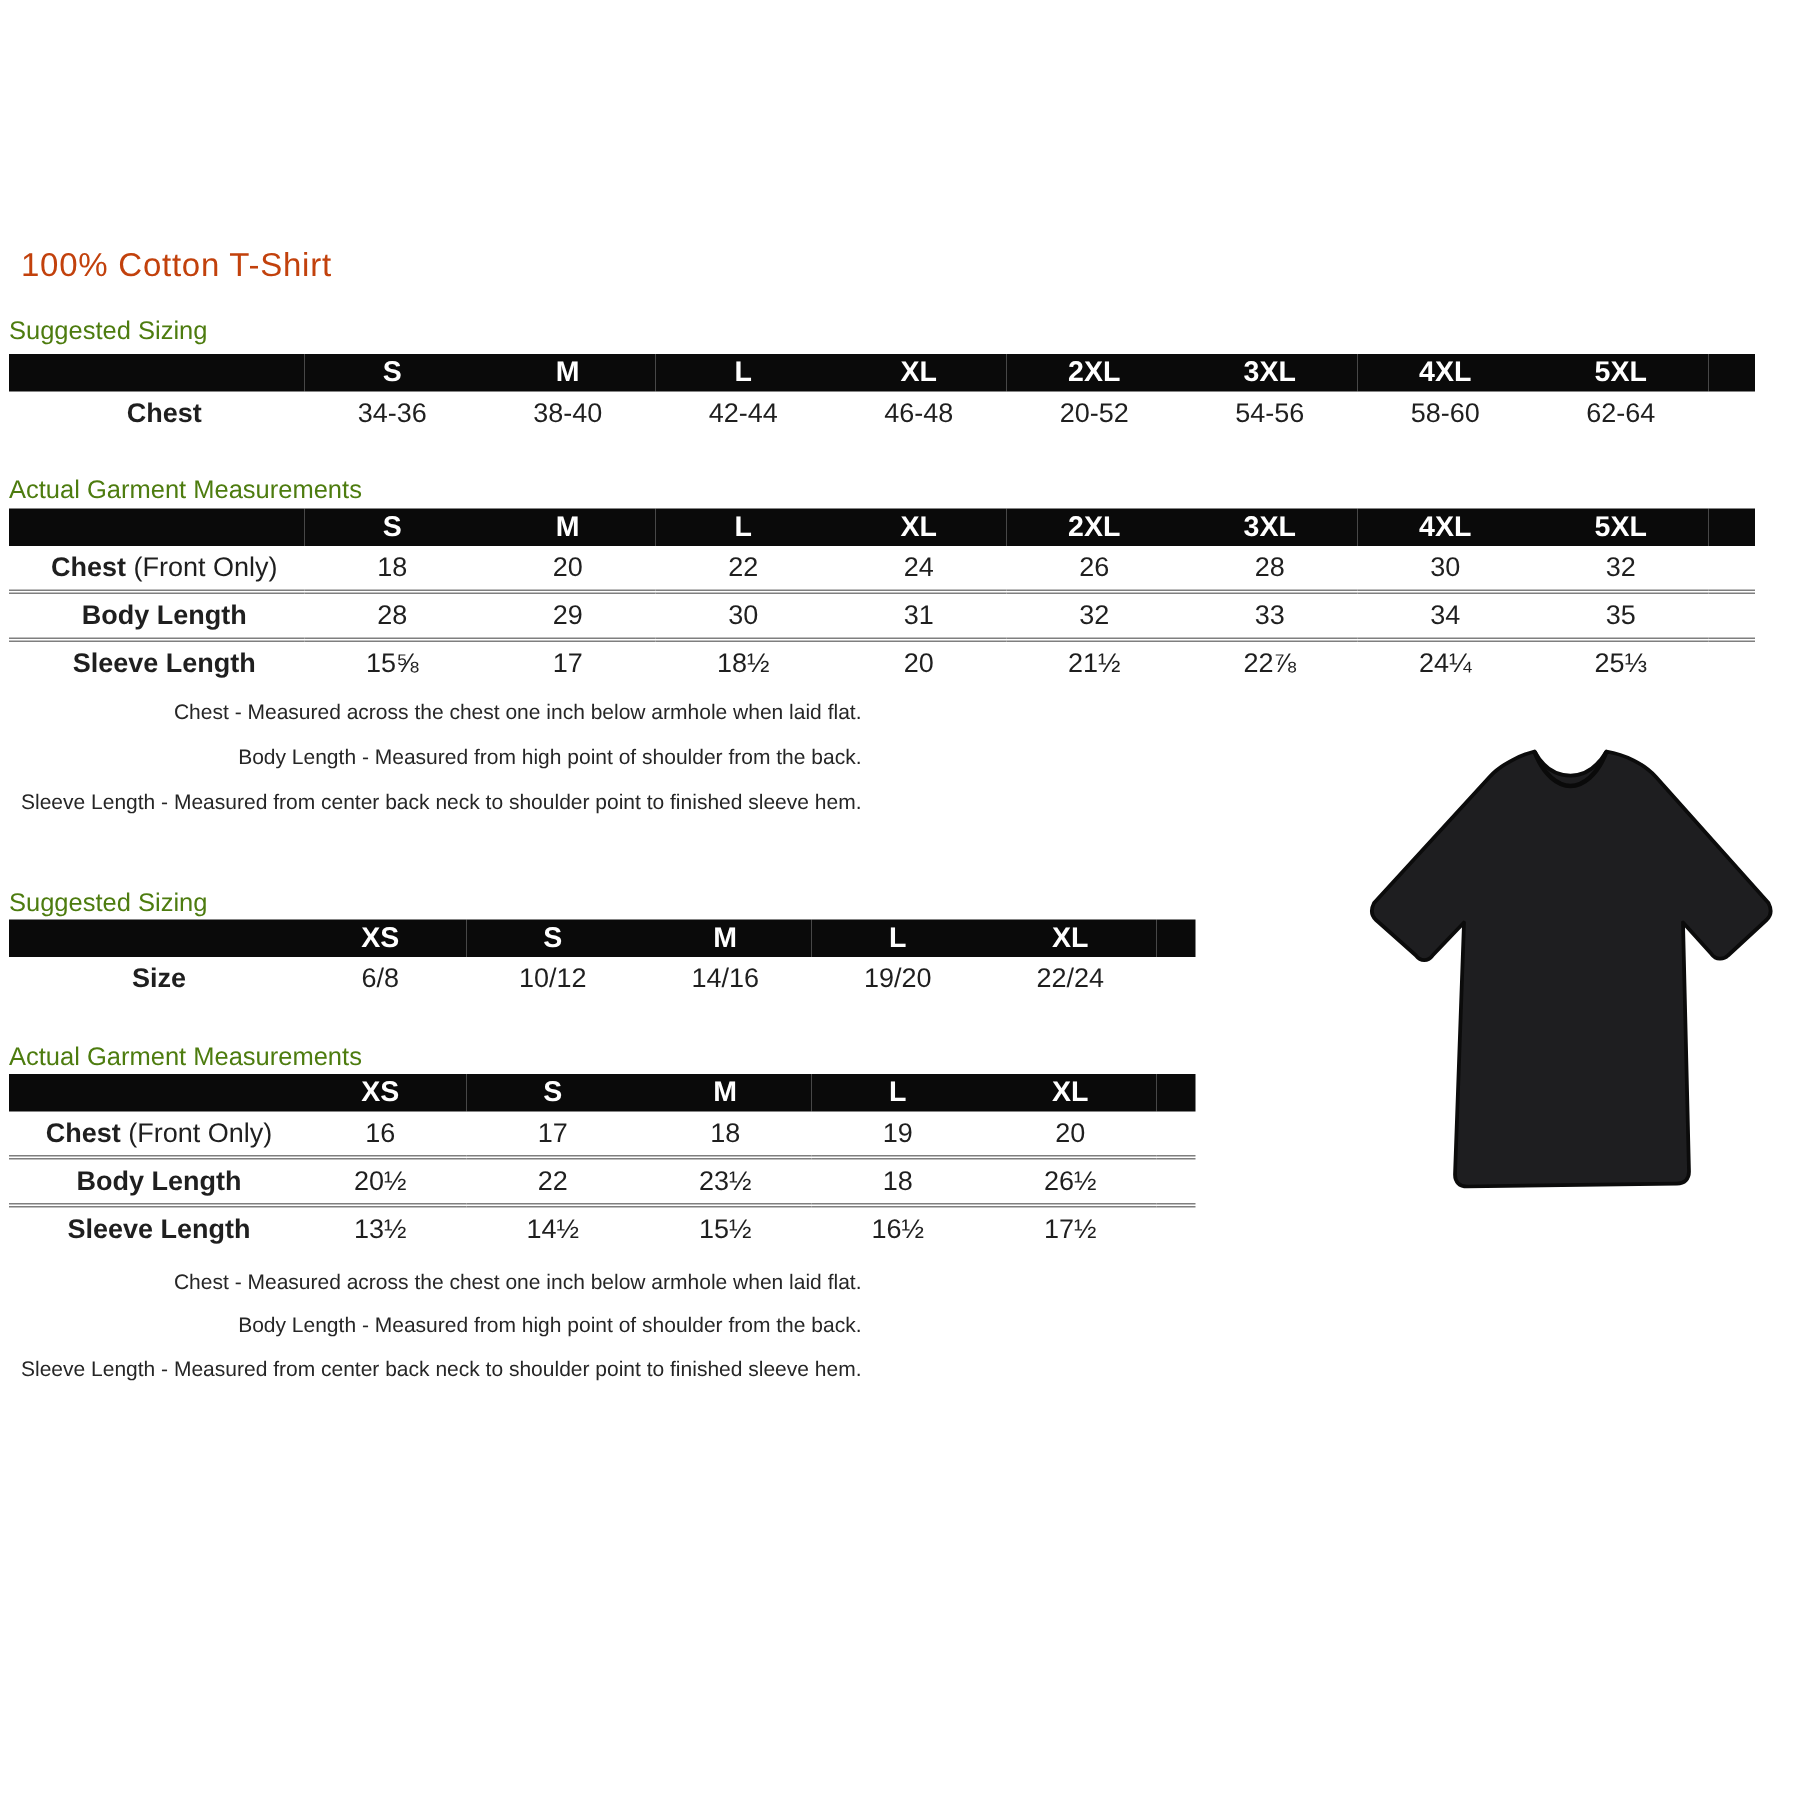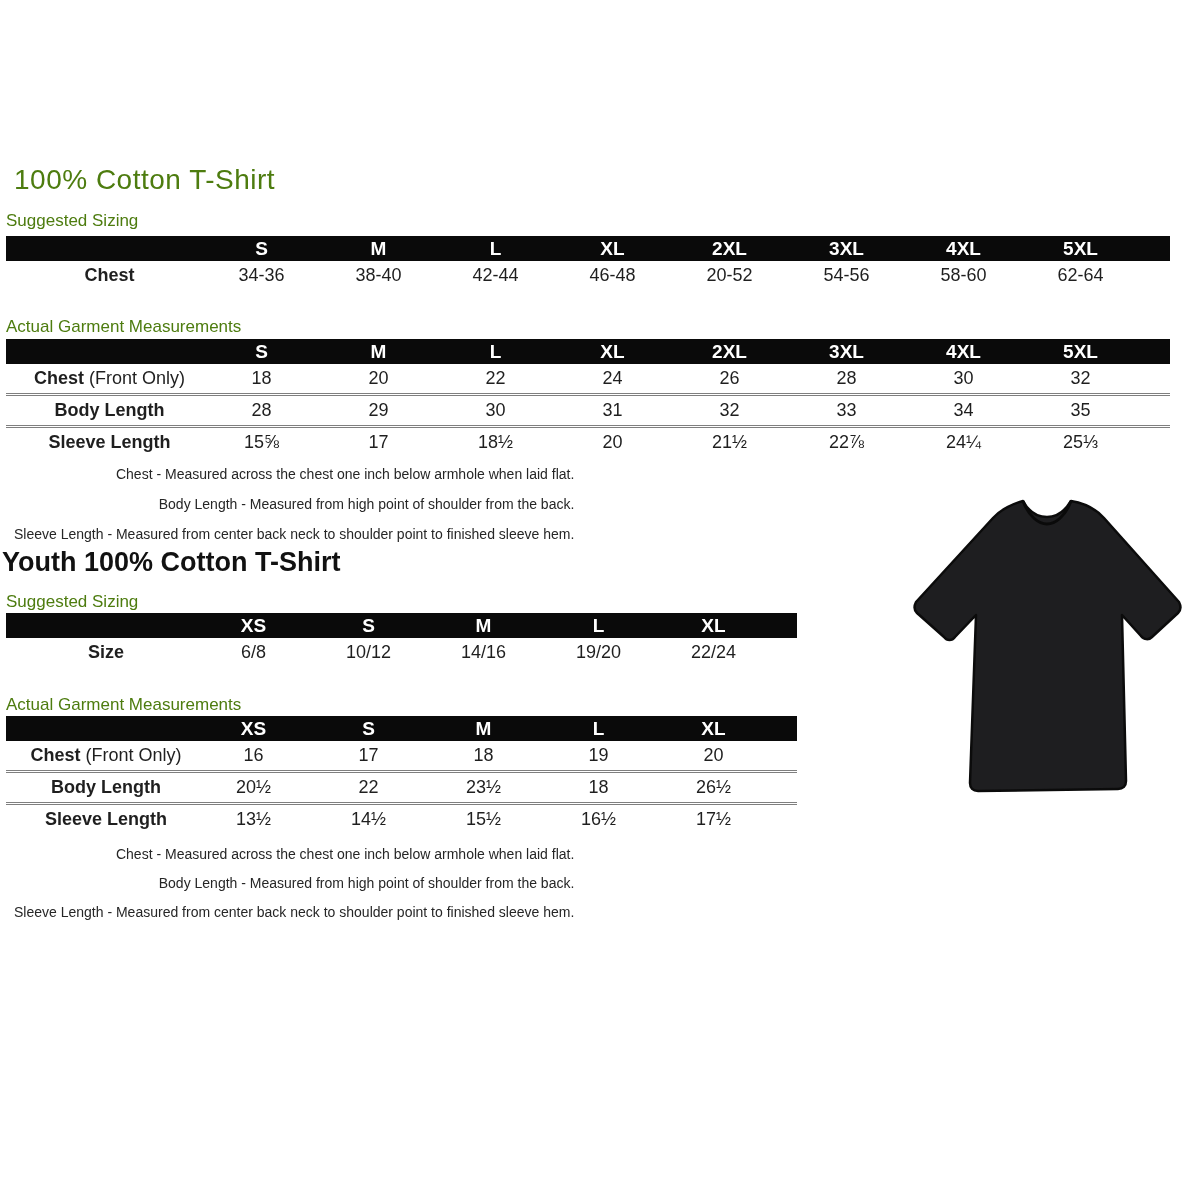--- a/index.html
+++ b/index.html
@@ -1,21 +1,21 @@
 <!DOCTYPE html>
 <html><head>
 <meta charset="utf-8">
 <style>
   html,body{margin:0;padding:0;background:#ffffff;}
   .page{
     position:relative;width:1200px;height:1200px;background:#ffffff;overflow:hidden;
     font-family:"Liberation Sans", sans-serif;color:#1f1f1f;
   }
   .abs{position:absolute;}
-  .title{left:14px;top:164px;font-size:28px;font-weight:400;color:#4d7c0f;letter-spacing:0.5px;}
+  .title{left:14px;top:164px;font-size:22px;font-weight:400;color:#c2410c;letter-spacing:0.5px;}
   .banner{
     left:347px;top:167px;width:557px;height:39px;background:#0a0a0a;
     display:flex;align-items:center;justify-content:center;
     color:#ffffff;font-weight:700;font-size:27px;letter-spacing:6px;
   }
   .seclabel{font-size:17px;color:#4d7c0f;}
   .youth-title{left:2px;top:547px;font-size:27px;font-weight:700;color:#111;}
 
   table.sz{border-collapse:collapse;table-layout:fixed;}
   table.sz th{
@@ -152,21 +152,20 @@
       </tr>
     </tbody>
   </table>
 
   <div class="abs notes" style="left:14px;top:459px;">
     <div>Chest - Measured across the chest one inch below armhole when laid flat.</div>
     <div>Body Length - Measured from high point of shoulder from the back.</div>
     <div>Sleeve Length - Measured from center back neck to shoulder point to finished sleeve hem.</div>
   </div>
 
-  <div class="abs youth-title">Youth 100% Cotton T-Shirt</div>
 
   <div class="abs seclabel" style="left:6px;top:592px;">Suggested Sizing</div>
 
   <table class="sz abs" style="left:6px;top:613px;width:791px;">
     <colgroup>
       <col style="width:190px">
         <col style="width:115px">
         <col style="width:115px">
         <col style="width:115px">
         <col style="width:115px">

